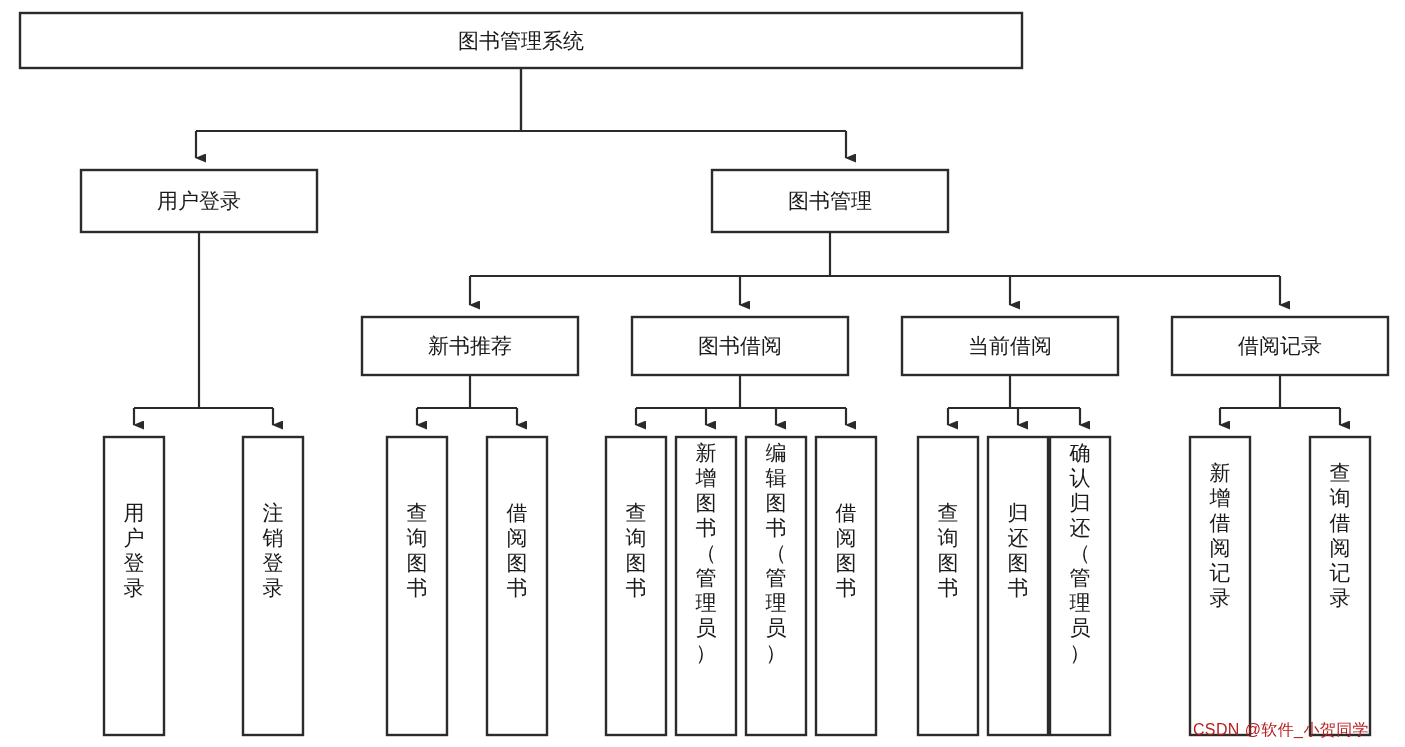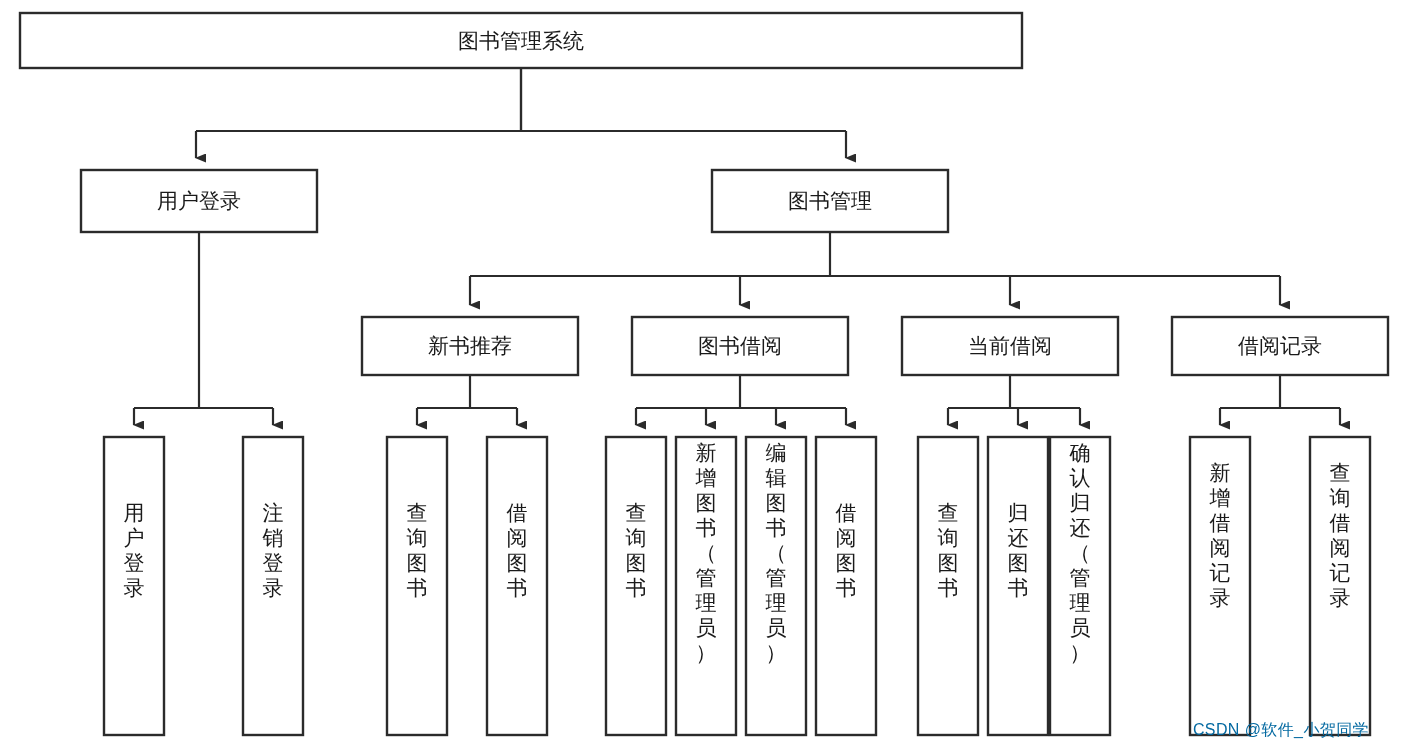--- a/index.html
+++ b/index.html
@@ -52,21 +52,21 @@
     fill: #1a1a1a;
     text-anchor: middle;
     white-space: pre;
   }
   .watermark {
     position: absolute;
     right: 14px;
     bottom: 6px;
     font-family: "Liberation Sans", "DejaVu Sans", sans-serif;
     font-size: 16px;
-    color: #0369a1;
+    color: #b91c1c;
     letter-spacing: 0.4px;
     user-select: none;
     pointer-events: none;
     white-space: pre;
   }
 </style>
 </head>
 <body>
 
 <div id="diagram-root">

